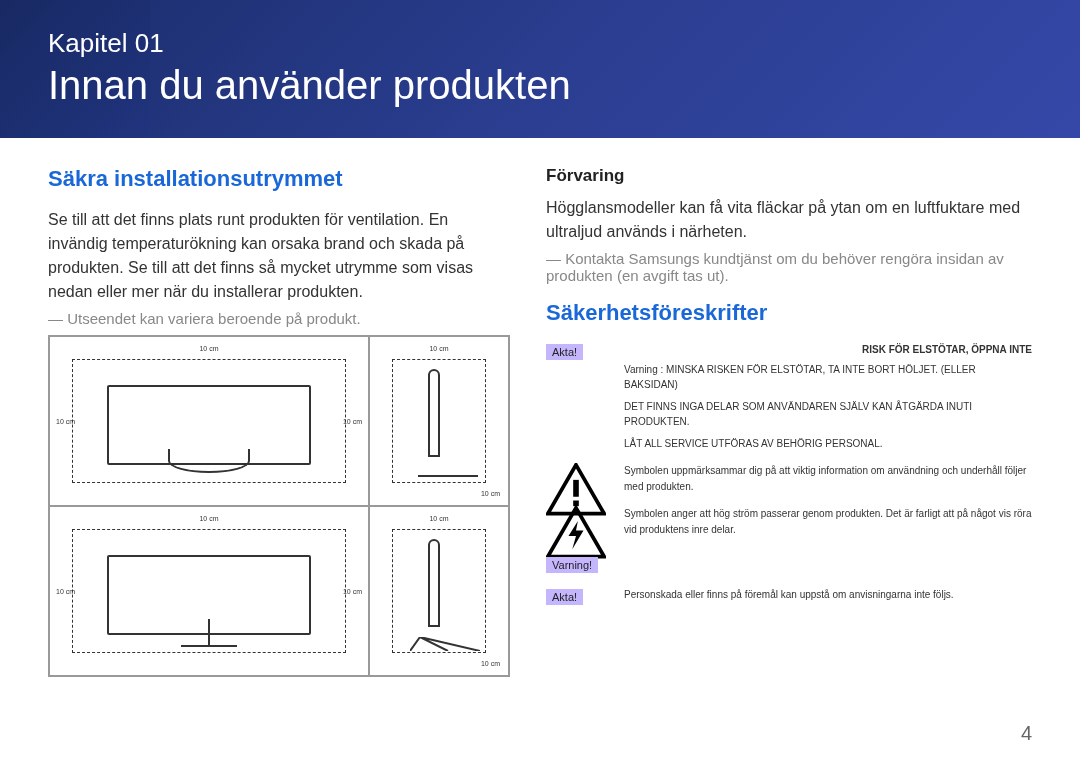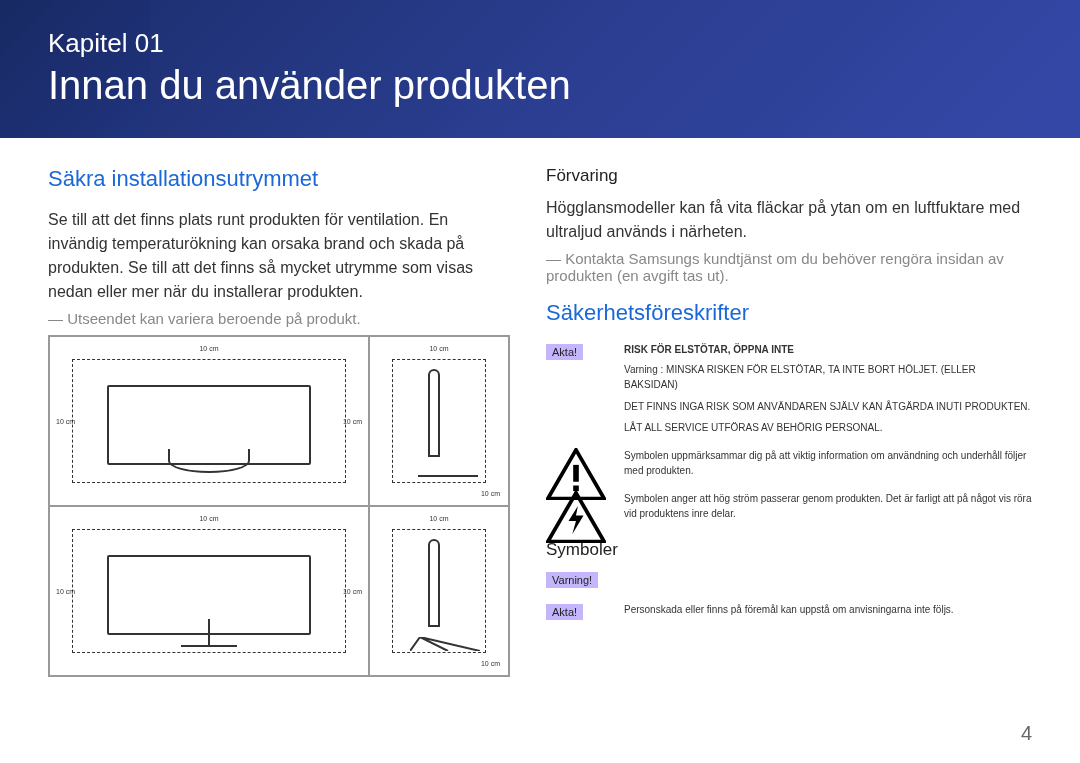--- a/index.html
+++ b/index.html
@@ -41,27 +41,27 @@
   .content {
     display: flex;
     padding: 28px 48px 0 48px;
     gap: 36px;
   }
   .col-left { flex: 0 0 462px; }
   .col-right { flex: 1; }
   h1.blue {
     color: #1a68d8;
     font-size: 22px;
-    font-weight: 400;
+    font-weight: 700;
     margin-bottom: 16px;
   }
   h2.black {
     color: #222;
     font-size: 17px;
-    font-weight: 400;
+    font-weight: 700;
     margin-bottom: 10px;
   }
   p.body {
     font-size: 16px;
     line-height: 1.5;
     color: #333;
     margin-bottom: 6px;
   }
   p.note {
     font-size: 15px;
@@ -149,20 +149,21 @@
     flex: 1;
     font-size: 10px;
     line-height: 1.55;
     color: #333;
   }
   .warn-text strong {
     font-size: 10px;
     font-weight: 700;
     display: block;
     margin-bottom: 4px;
+    text-align: right;
   }
   .tri-icon {
     width: 30px;
     height: 26px;
   }
   .tri-icon svg { display: block; }
   .page-num {
     position: absolute;
     right: 48px;
     bottom: 18px;
@@ -247,21 +248,21 @@
     <h1 class="blue" style="margin-top:16px;">Säkerhetsföreskrifter</h1>
 
     <div class="warning-table">
       <div class="warn-row">
         <div class="warn-label">
           <span class="highlight">Akta!</span>
         </div>
         <div class="warn-text">
           <strong>RISK FÖR ELSTÖTAR, ÖPPNA INTE</strong>
           <div style="margin-bottom:6px;">Varning : MINSKA RISKEN FÖR ELSTÖTAR, TA INTE BORT HÖLJET. (ELLER BAKSIDAN)</div>
-          <div style="margin-bottom:6px;">DET FINNS INGA RISK SOM ANVÄNDAREN SJÄLV KAN ÅTGÄRDA INUTI PRODUKTEN.</div>
+          <div style="margin-bottom:6px;">DET FINNS INGA DELAR SOM ANVÄNDAREN SJÄLV KAN ÅTGÄRDA INUTI PRODUKTEN.</div>
           <div>LÅT ALL SERVICE UTFÖRAS AV BEHÖRIG PERSONAL.</div>
         </div>
       </div>
 
       <div class="warn-row">
         <div class="warn-label tri-icon">
           <svg viewBox="0 0 32 28">
               <path d="M16 1 L31 27 L1 27 Z" fill="none" stroke="#000" stroke-width="2"></path>
               <rect x="14.5" y="9" width="3" height="9" fill="#000"></rect>
               <rect x="14.5" y="20" width="3" height="3" fill="#000"></rect>
@@ -275,21 +276,20 @@
           <svg viewBox="0 0 32 28">
               <path d="M16 1 L31 27 L1 27 Z" fill="none" stroke="#000" stroke-width="2"></path>
               <path d="M17 8 L12 16 L16 16 L14 23 L20 13 L16 13 Z" fill="#000"></path>
             </svg>
         </div>
         <div class="warn-text">Symbolen anger att hög ström passerar genom produkten. Det är farligt att på något vis röra vid produktens inre delar.</div>
       </div>
     </div>
 
     <div class="symbols-section">
-      <h2 class="black">Symboler</h2>
 
       <div class="warn-row">
         <div class="warn-label">
           <span class="highlight">Varning!</span>
         </div>
       </div>
 
       <div class="warn-row">
         <div class="warn-label">
           <span class="highlight">Akta!</span>

